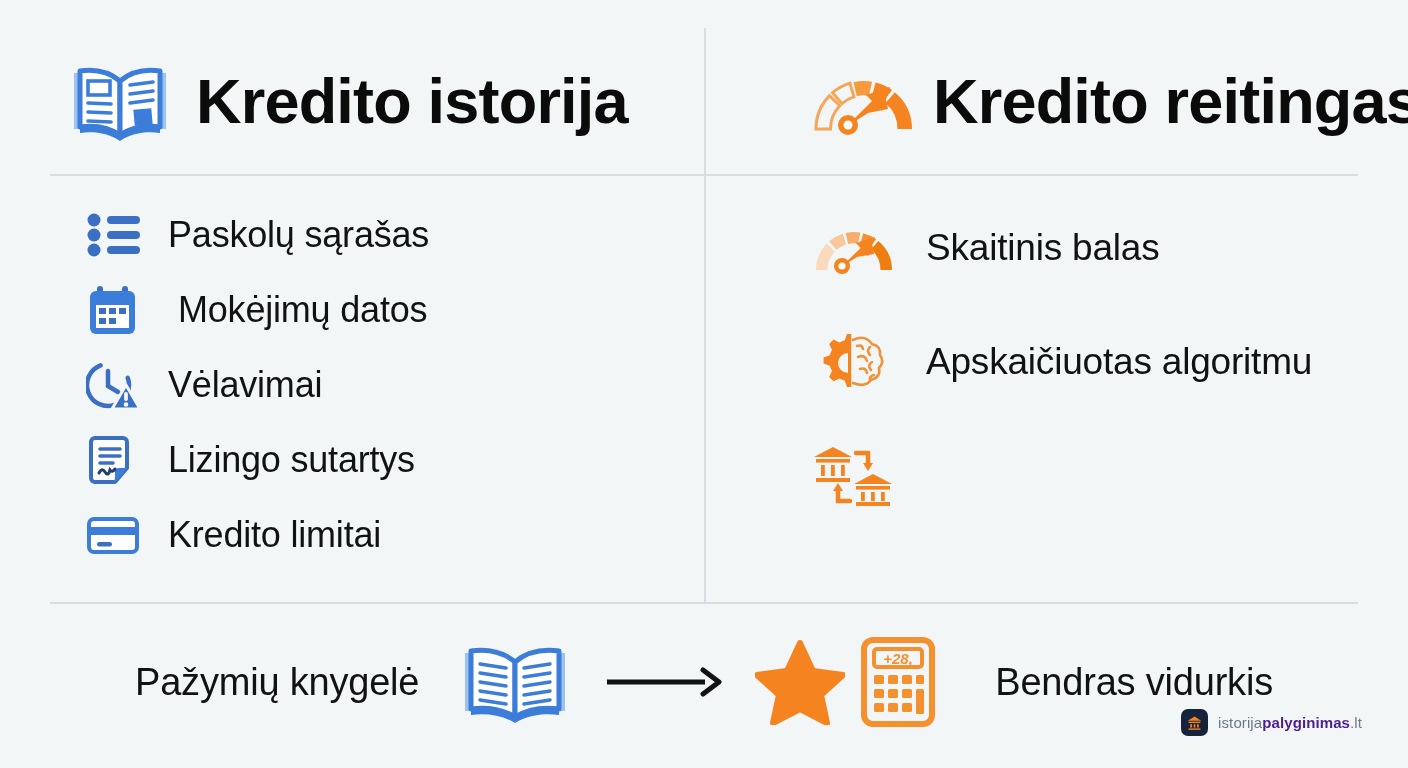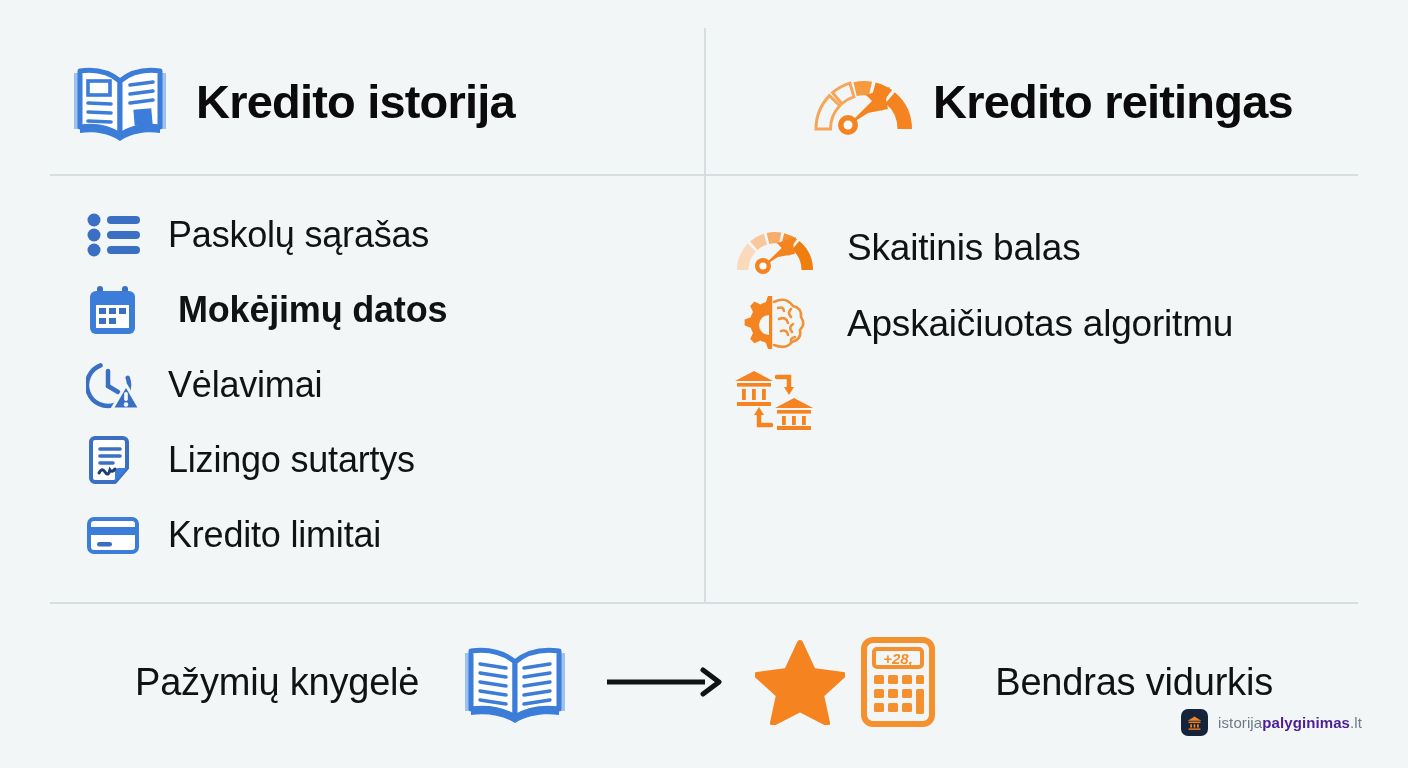--- a/index.html
+++ b/index.html
@@ -45,63 +45,64 @@
     position: absolute;
     display: flex;
     align-items: center;
     gap: 24px;
     top: 56px;
     height: 90px;
   }
   .col-header.left  { left: 68px; }
   .col-header.right { left: 808px; gap: 13px; }
   .col-header .head-title {
-    font-size: 47px;
+    font-size: 63px;
     font-weight: bold;
     color: #0b0b0c;
     letter-spacing: -0.8px;
     white-space: nowrap;
   }
   .head-icon { width: 104px; height: 84px; flex: none; }
   .head-icon.gauge { width: 112px; height: 72px; }
 
   
   .feature-list {
     position: absolute;
     display: flex;
     flex-direction: column;
   }
   .feature-list.left {
     left: 86px;
     top: 203px;
     gap: 11px;
   }
   .feature-list.right {
-    left: 733px;
+    left: 812px;
     top: 210px;
+    gap: 38px;
   }
   .feature-row {
     display: flex;
     align-items: center;
   }
   .feature-list.left .feature-row  { gap: 26px; height: 64px; }
   .feature-list.right .feature-row { gap: 30px; height: 76px; }
 
   .feat-icon { flex: none; display: block; }
   .feature-list.left .feat-icon  { width: 56px; height: 52px; }
   .feature-list.right .feat-icon { width: 84px; height: 64px; }
 
   .feat-label {
     font-size: 36px;
     color: #111214;
     white-space: nowrap;
     letter-spacing: -0.2px;
   }
   .feature-list.right .feat-label { font-size: 37px; }
-  .feat-label.indent { padding-left: 10px; font-weight: bold; }
+  .feat-label.indent { padding-left: 10px; }
 
   
   .bottom-row {
     position: absolute;
     top: 626px;
     left: 0;
     width: 1408px;
     height: 112px;
     display: flex;
     align-items: center;

